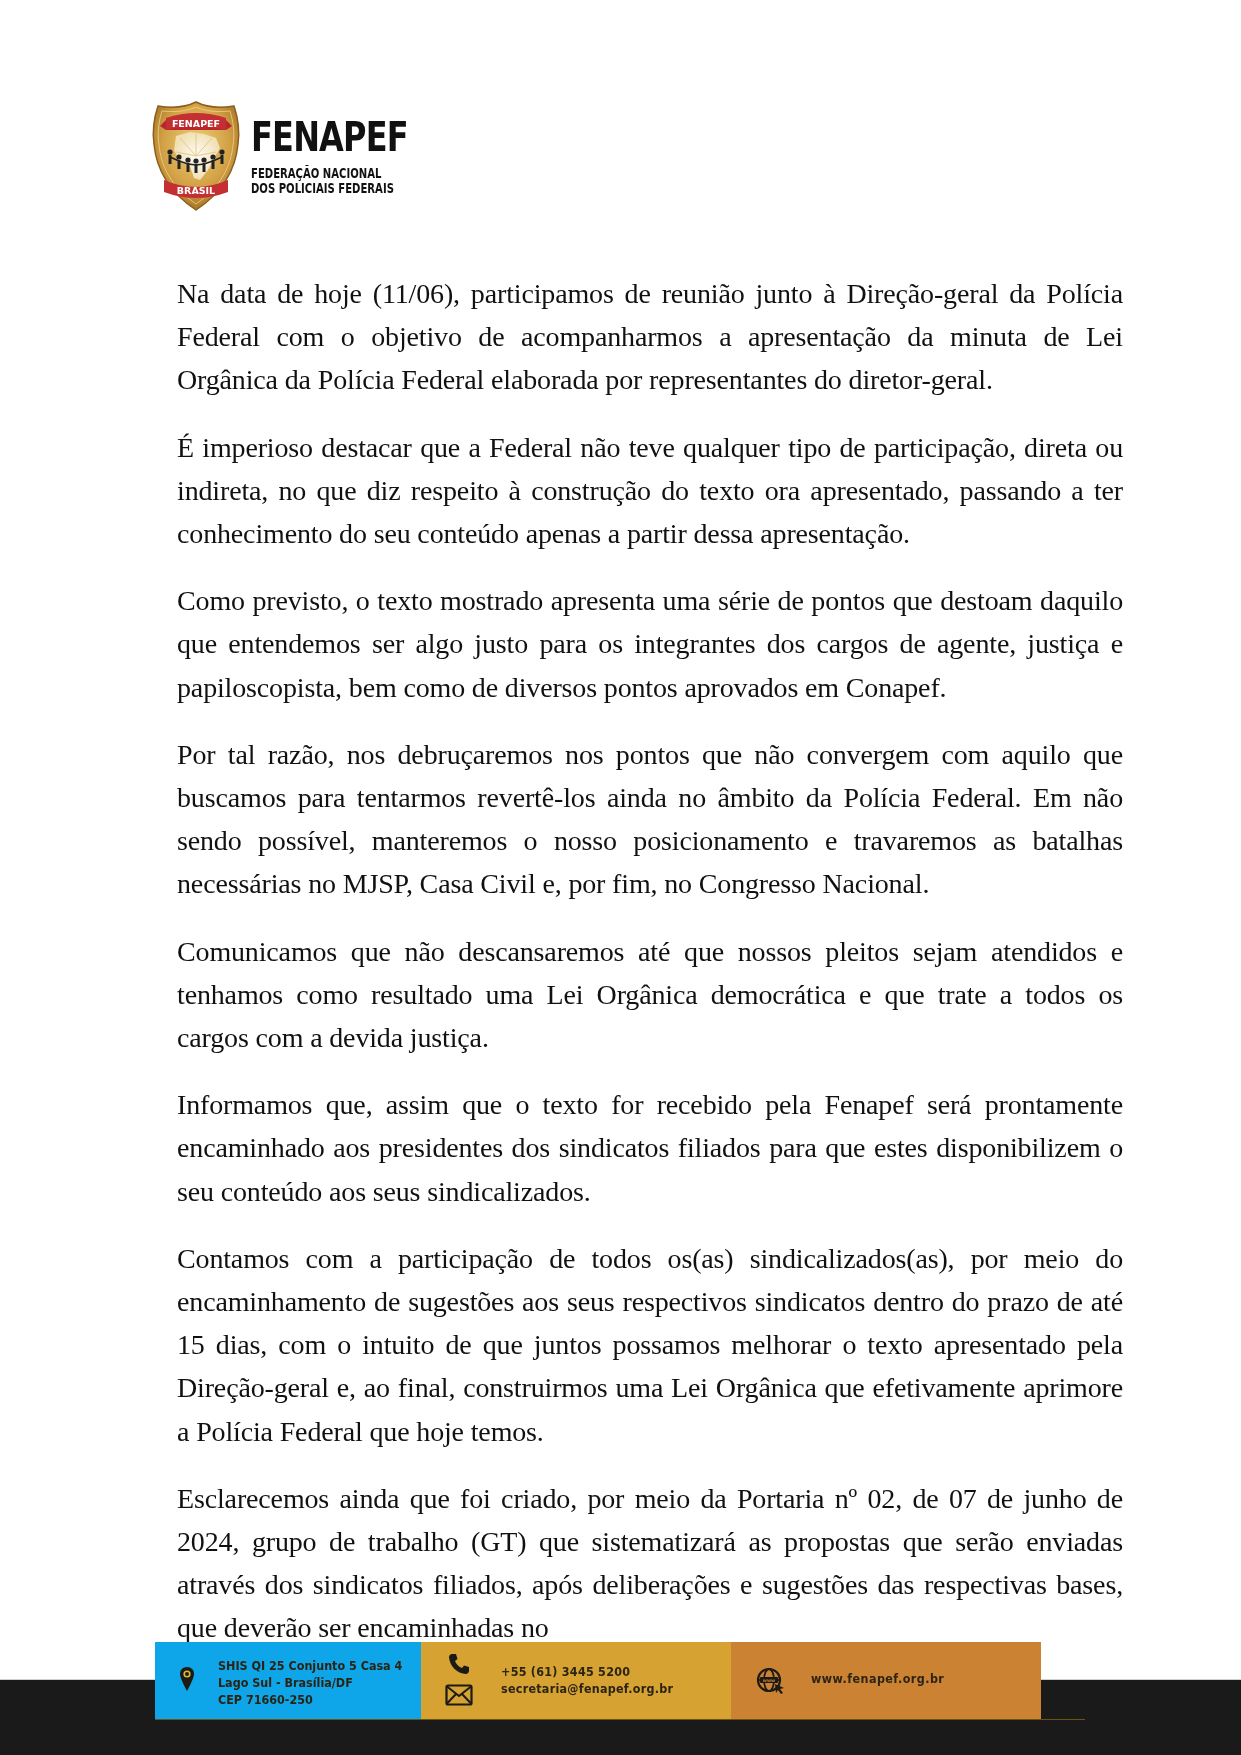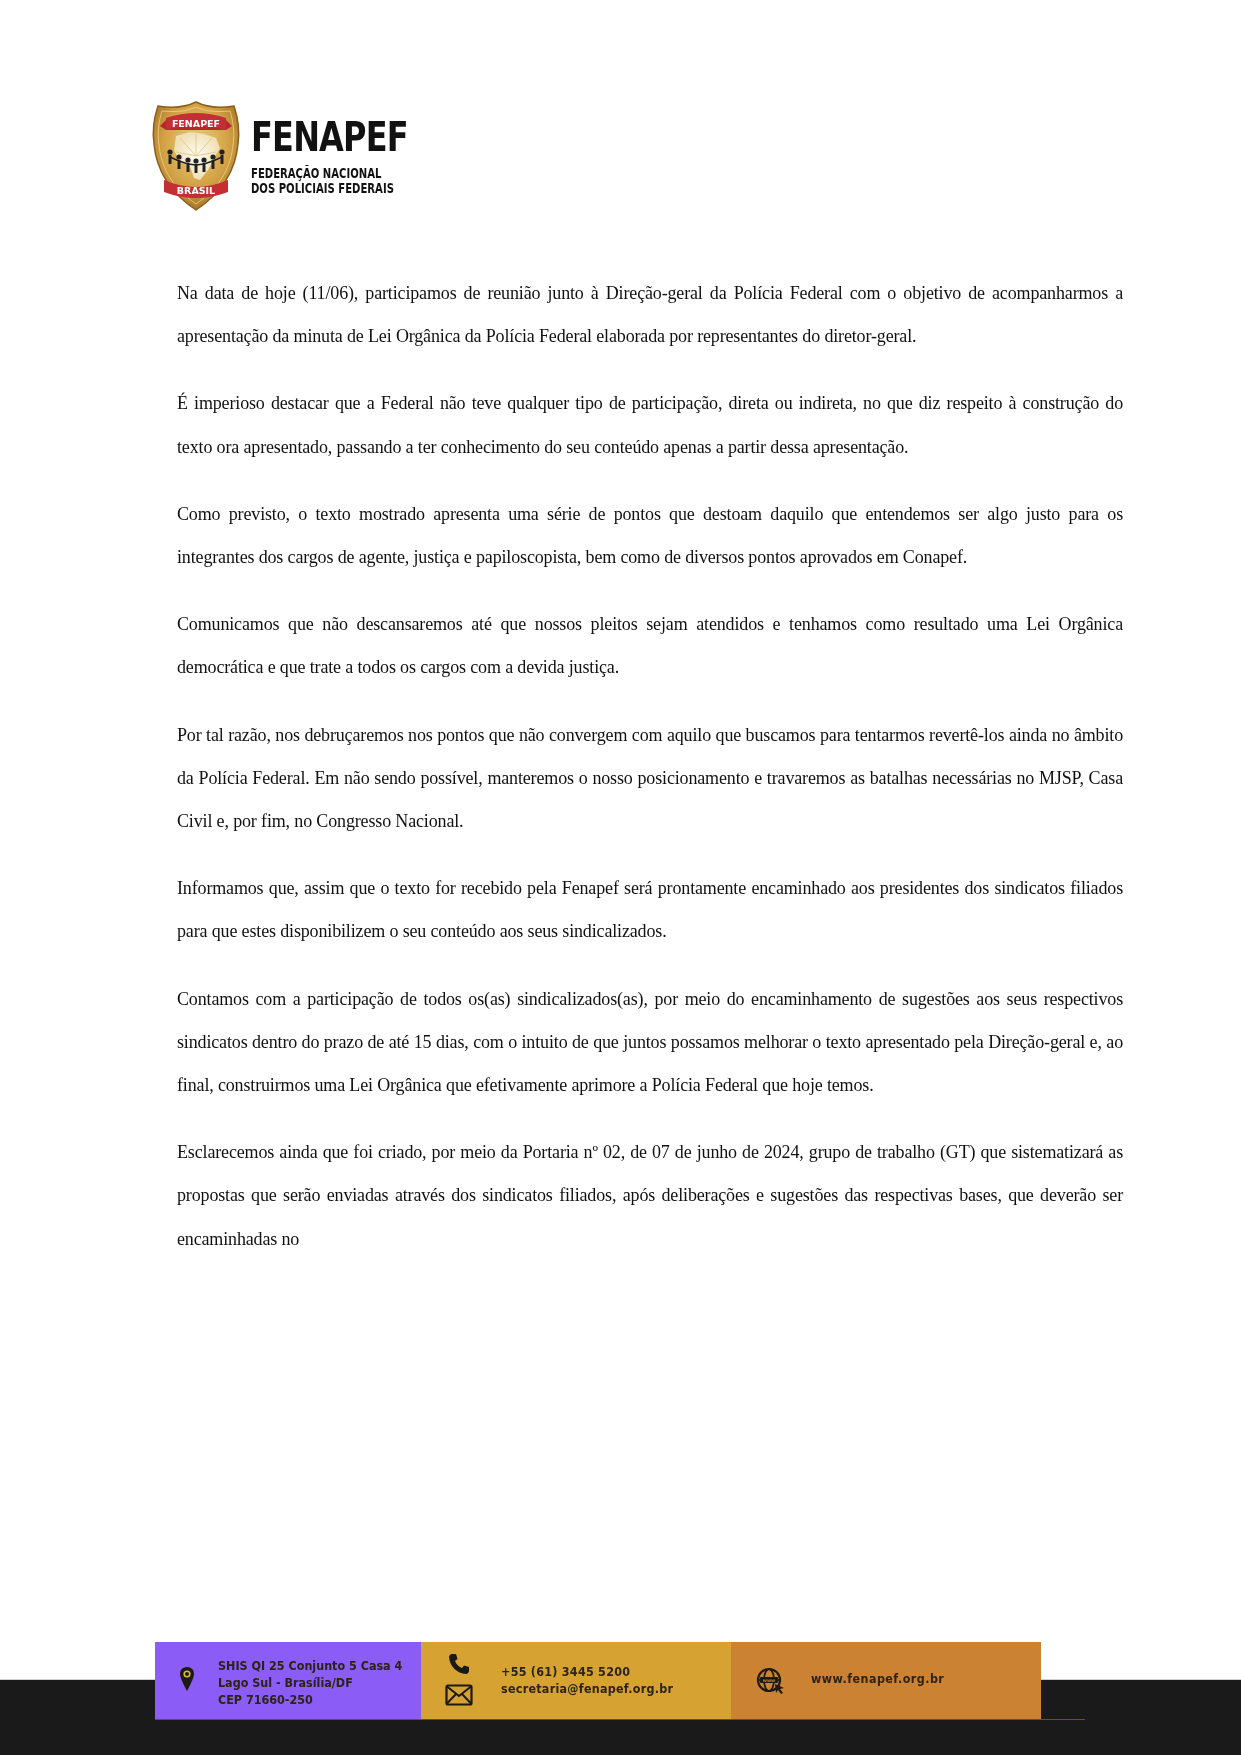--- a/index.html
+++ b/index.html
@@ -23,33 +23,33 @@
     position: absolute; left: 101px; top: 66px;
     font-family: "DejaVu Sans", "Liberation Sans", sans-serif;
     font-weight: bold; font-size: 14px; line-height: 15px;
     transform: scaleX(0.72); transform-origin: left top;
     color: #111; white-space: nowrap;
   }
   
   .content { position: absolute; left: 177px; top: 272px; width: 946px; }
   .greeting { font-size: 22.5px; line-height: 43px; margin: 0 0 34px 0; }
   .para {
-    font-size: 18px; line-height: 43.2px;
+    font-size: 28px; line-height: 43.2px;
     text-align: justify; margin: 0 0 24px 0;
     letter-spacing: -0.15px;
   }
   
   .black-bar { position: absolute; left: 0; top: 1680px; width: 1241px; height: 75px; background: #1a1a1a; }
   .black-bar-edge { position: absolute; left: 0; top: 1679px; width: 1241px; height: 1px; background: #cfcfcf; }
   .footer-banner {
     position: absolute; left: 155px; top: 1642px; width: 930px; height: 77px;
     display: flex; box-shadow: 0 1px 0 #6b5314;
   }
   .seg { position: relative; height: 100%; box-sizing: border-box; }
-  .seg-address { width: 266px; background: #8b5cf6; }
+  .seg-address { width: 266px; background: #0ea5e9; }
   .seg-contact { width: 310px; background: #d6a232; }
   .seg-web { width: 310px; background: #cc8233; }
   .ft {
     font-family: "DejaVu Sans", "Liberation Sans", sans-serif;
     font-weight: bold; font-size: 13px; color: #2b2414;
     transform: scaleX(0.86); transform-origin: left top; white-space: nowrap;
     position: absolute; line-height: 17px;
   }
   .seg-address .ft { left: 63px; top: 15px; }
   .seg-contact .ft { left: 80px; top: 21px; letter-spacing: 0.3px; }
@@ -121,22 +121,22 @@
   <div class="subtitle">
     <div>FEDERAÇÃO NACIONAL</div>
     <div>DOS POLICIAIS FEDERAIS</div>
   </div>
 </div>
 
 <div class="content">
   <p class="para">Na data de hoje (11/06), participamos de reunião junto à Direção-geral da Polícia Federal com o objetivo de acompanharmos a apresentação da minuta de Lei Orgânica da Polícia Federal elaborada por representantes do diretor-geral.</p>
   <p class="para">É imperioso destacar que a Federal não teve qualquer tipo de participação, direta ou indireta, no que diz respeito à construção do texto ora apresentado, passando a ter conhecimento do seu conteúdo apenas a partir dessa apresentação.</p>
   <p class="para">Como previsto, o texto mostrado apresenta uma série de pontos que destoam daquilo que entendemos ser algo justo para os integrantes dos cargos de agente, justiça e papiloscopista, bem como de diversos pontos aprovados em Conapef.</p>
+  <p class="para">Por tal razão, nos debruçaremos nos pontos que não convergem com aquilo que buscamos para tentarmos revertê-los ainda no âmbito da Polícia Federal. Em não sendo possível, manteremos o nosso posicionamento e travaremos as batalhas necessárias no MJSP, Casa Civil e, por fim, no Congresso Nacional.</p>
   <p class="para">Comunicamos que não descansaremos até que nossos pleitos sejam atendidos e tenhamos como resultado uma Lei Orgânica democrática e que trate a todos os cargos com a devida justiça.</p>
-  <p class="para">Por tal razão, nos debruçaremos nos pontos que não convergem com aquilo que buscamos para tentarmos revertê-los ainda no âmbito da Polícia Federal. Em não sendo possível, manteremos o nosso posicionamento e travaremos as batalhas necessárias no MJSP, Casa Civil e, por fim, no Congresso Nacional.</p>
   <p class="para">Informamos que, assim que o texto for recebido pela Fenapef será prontamente encaminhado aos presidentes dos sindicatos filiados para que estes disponibilizem o seu conteúdo aos seus sindicalizados.</p>
   <p class="para">Contamos com a participação de todos os(as) sindicalizados(as), por meio do encaminhamento de sugestões aos seus respectivos sindicatos dentro do prazo de até 15 dias, com o intuito de que juntos possamos melhorar o texto apresentado pela Direção-geral e, ao final, construirmos uma Lei Orgânica que efetivamente aprimore a Polícia Federal que hoje temos.</p>
   <p class="para">Esclarecemos ainda que foi criado, por meio da Portaria nº 02, de 07 de junho de 2024, grupo de trabalho (GT) que sistematizará as propostas que serão enviadas através dos sindicatos filiados, após deliberações e sugestões das respectivas bases, que deverão ser encaminhadas no</p>
 </div>
 
 <div class="black-bar-edge"></div>
 <div class="black-bar"></div>
 
 <div class="footer-banner">
 

